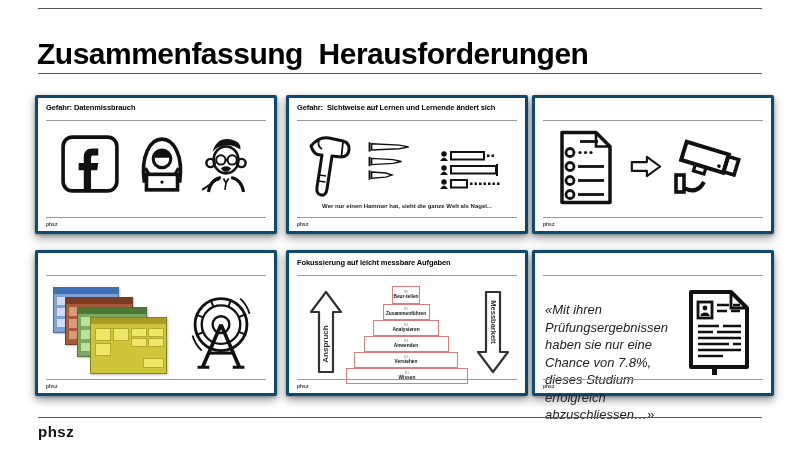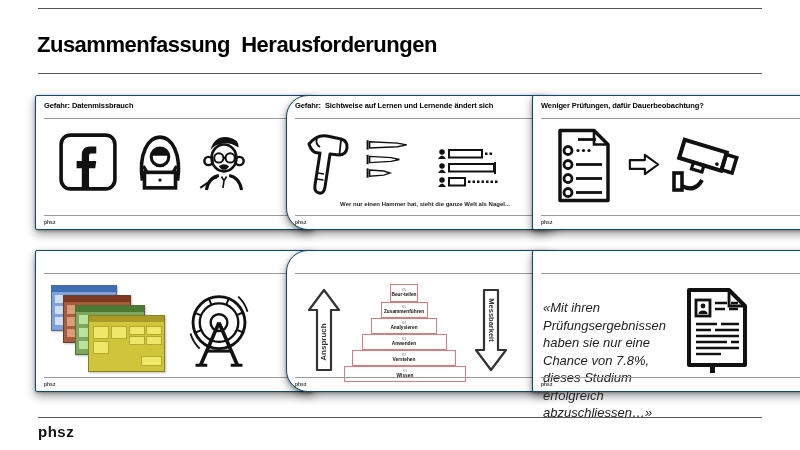--- a/index.html
+++ b/index.html
@@ -1,29 +1,29 @@
 <!DOCTYPE html>
 <html><head>
 <meta charset="utf-8">
 <style>
   html,body{margin:0;padding:0;}
   body{width:800px;height:450px;background:#ffffff;font-family:"Liberation Sans",sans-serif;position:relative;overflow:hidden;}
   .rule{position:absolute;left:38px;width:724px;border-top:1px solid #555;height:0;}
   #rule-top{top:8px;}
   #rule-under-title{top:73px;}
   #rule-bottom{top:417px;}
-  #main-title{position:absolute;left:37px;top:17px;font-size:22px;font-weight:bold;color:#000;letter-spacing:-0.5px;white-space:pre;}
+  #main-title{position:absolute;left:37px;top:17px;font-size:30px;font-weight:bold;color:#000;letter-spacing:-0.5px;white-space:pre;}
   #page-logo{position:absolute;left:38px;top:423px;font-size:15px;font-weight:bold;color:#111;letter-spacing:0.5px;}
 
-  .card{position:absolute;background:#fff;border:1px solid #0c4a6e;border-radius:2px;
-        box-shadow:0 4px 10px rgba(0,0,0,0.40),0 1px 3px rgba(0,0,0,0.28);padding-left:40px;}
+  .card{position:absolute;background:#fff;border:3px solid #0c4a6e;border-radius:2px;
+        box-shadow:0 4px 10px rgba(0,0,0,0.40),0 1px 3px rgba(0,0,0,0.28);}
   .row1{top:95px;height:133px;}
   .row2{top:250px;height:140px;}
   .col1{left:35px;width:236px;}
-  .col2{left:286px;width:236px;border-radius:22px;}
+  .col2{left:286px;width:236px;}
   .col3{left:532px;width:236px;}
   .card-title{position:absolute;top:5px;left:8px;right:6px;font-size:7.5px;font-weight:bold;color:#000;letter-spacing:-0.1px;white-space:pre;overflow:hidden;}
   .card-rule-top{position:absolute;top:22px;left:8px;right:8px;border-top:1px solid #9a9a9a;height:0;}
   .card-rule-bottom{position:absolute;bottom:13px;left:8px;right:8px;border-top:1px solid #9a9a9a;height:0;}
   .card-footer{position:absolute;bottom:4px;left:8px;font-size:5px;font-weight:bold;color:#333;}
   .abs{position:absolute;}
 
   .caption{position:absolute;bottom:22px;left:4px;right:4px;text-align:center;font-size:6px;font-weight:bold;color:#222;}
   .quote{position:absolute;left:10px;top:48px;width:140px;font-size:13px;font-style:italic;color:#222;line-height:1.35;}
 
@@ -129,21 +129,20 @@
         <rect x="107" y="65" width="5" height="5" fill="#111"></rect>
       <rect x="116" y="65" width="5" height="5" fill="#111"></rect>
     </g>
   </svg>
   <div class="caption">Wer nur einen Hammer hat, sieht die ganze Welt als Nagel...</div>
   <div class="card-rule-bottom"></div>
   <div class="card-footer">phsz</div>
 </div>
 
 <div class="card row1 col3">
-  <div class="card-title">Weniger Prüfungen, dafür Dauerbeobachtung?</div>
   <div class="card-rule-top"></div>
   <svg class="abs" style="left:23px;top:31px;" width="56" height="77" viewBox="0 0 56 76">
     <path d="M4 3 H38 L52 17 V73 H4 Z" fill="none" stroke="#111" stroke-width="3.5" stroke-linejoin="round"></path>
     <path d="M38 3 V17 H52" fill="none" stroke="#111" stroke-width="2.6"></path>
     <path d="M22 12 H40" stroke="#111" stroke-width="2.8"></path>
     <circle cx="12" cy="23" r="4" fill="none" stroke="#111" stroke-width="2.8"></circle>
     <circle cx="22" cy="23" r="1.6" fill="#111"></circle>
       <circle cx="27.5" cy="23" r="1.6" fill="#111"></circle>
       <circle cx="33" cy="23" r="1.6" fill="#111"></circle>
     <circle cx="12" cy="37" r="4" fill="none" stroke="#111" stroke-width="2.8"></circle>
@@ -224,20 +223,21 @@
     <path d="M3 50 A39 39 0 0 0 14 68" fill="none" stroke="#111" stroke-width="2.2"></path>
     <path d="M37 37 L15 88 M37 37 L59 88" fill="none" stroke="#111" stroke-width="4.4"></path>
     <path d="M23 71 H51" stroke="#111" stroke-width="3.6"></path>
     <path d="M9 88 H23 M51 88 H65" stroke="#111" stroke-width="3.6"></path>
   </svg>
   <div class="card-rule-bottom"></div>
   <div class="card-footer">phsz</div>
 </div>
 
 <div class="card row2 col2">
+  <div class="card-title">Fokussierung auf leicht messbare Aufgaben</div>
   <div class="card-rule-top"></div>
   <svg class="abs" style="left:20px;top:36px;" width="34" height="86" viewBox="0 0 34 84">
     <path d="M17 2 L32 22 H24 V82 H10 V22 H2 Z" fill="none" stroke="#333" stroke-width="2.2" stroke-linejoin="round"></path>
     <text x="17" y="54" transform="rotate(-90 17 54)" text-anchor="middle" dominant-baseline="middle" font-size="8" font-weight="bold" fill="#333">Anspruch</text>
   </svg>
   <div class="pyramid">
     <div class="plevel pl1">
       <span class="pcode">K6</span>
       <span class="plabel">Beur-teilen</span>
     </div>

